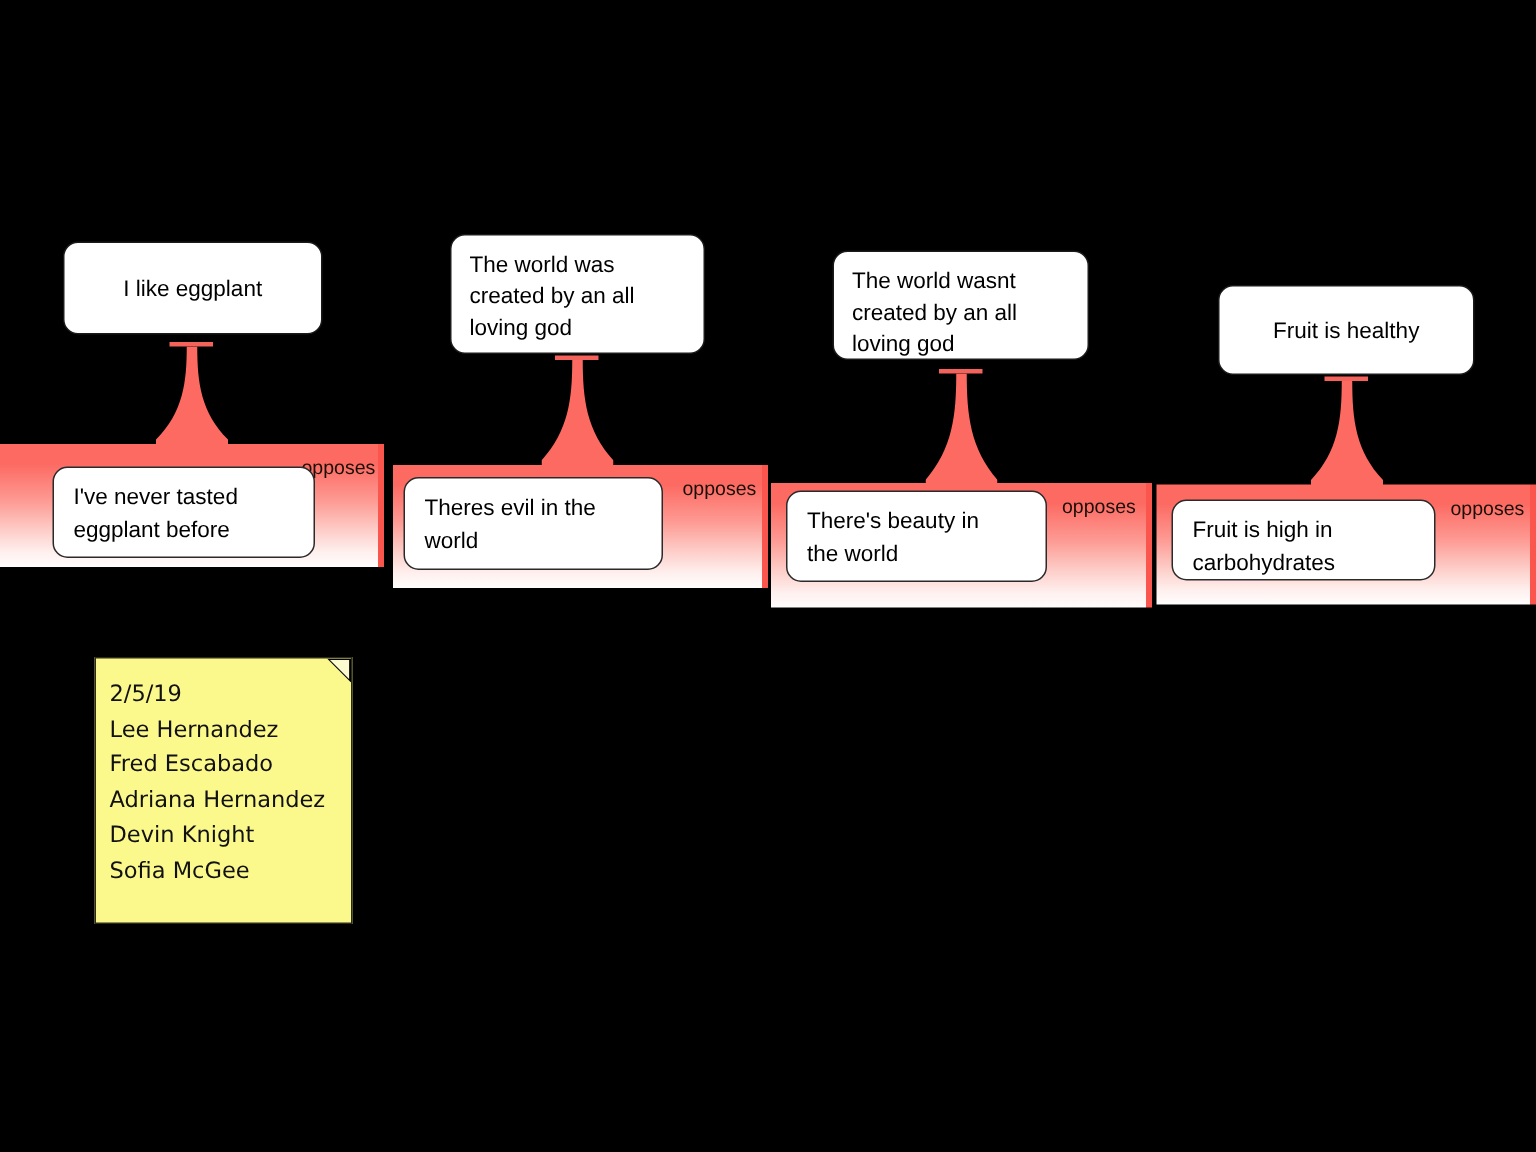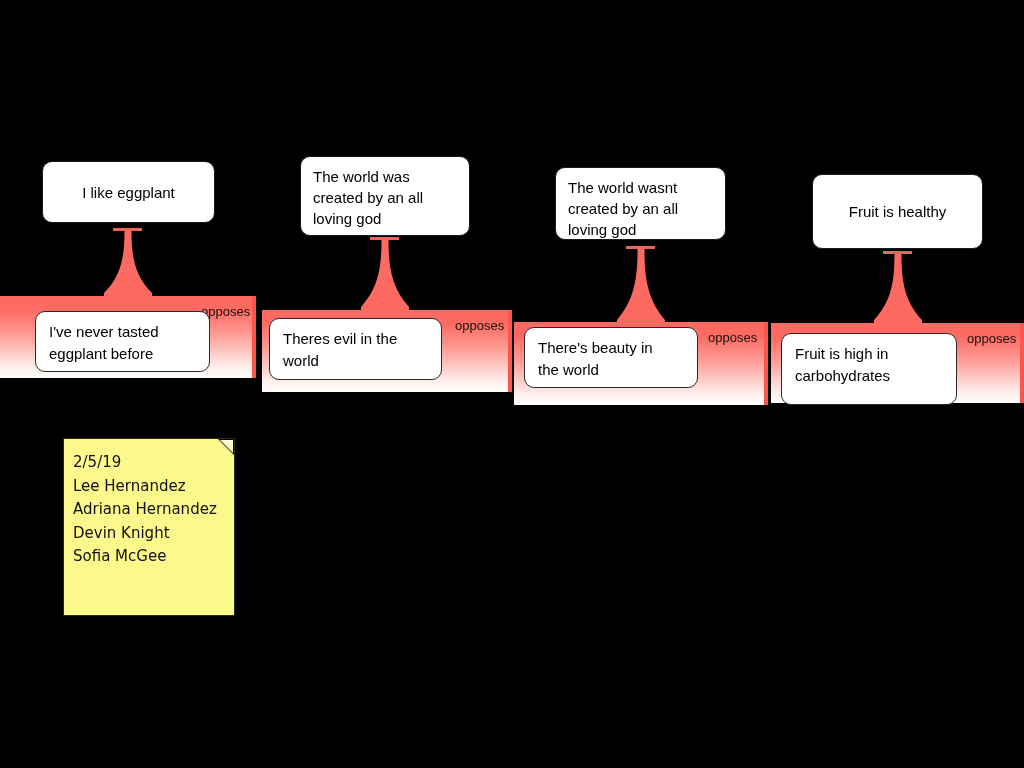--- a/index.html
+++ b/index.html
@@ -180,42 +180,43 @@
     </div>
   </div>
 
   <div class="opposes-panel" style="left:514px; top:322px; width:254px; height:83px;">
     <span class="opposes-label" style="left:194px; top:9px;">opposes</span>
   </div>
 
   <div class="reason-box" style="left:524px; top:327px; width:174px; height:61px;">There's beauty in
 the world</div>
 
-  <div class="claim-box center" style="left:812px; top:174px; width:171px; height:75px;">Fruit is healthy</div>
+  <div class="claim-box center" style="left:812px; top:190px; width:171px; height:60px;">Fruit is healthy</div>
 
   <div class="connector">
     <div class="cap-bar" style="left:883px; top:251px; width:29px;"></div>
     <div class="stem" style="left:874px; top:254px; width:48px; height:70px;">
       <svg width="48" height="70" viewBox="0 0 48 70">
         <path d="M20.5 0 H27.5 C27.5 26 30 47 48 66 V70 H0 V66 C18 47 20.5 26 20.5 0 Z" fill="#fc6a62"></path>
       </svg>
     </div>
   </div>
 
   <div class="opposes-panel" style="left:771px; top:323px; width:253px; height:80px;">
     <span class="opposes-label" style="left:196px; top:9px;">opposes</span>
   </div>
 
-  <div class="reason-box" style="left:781px; top:333px; width:176px; height:72px;">Fruit is high in
+  <div class="reason-box" style="left:781px; top:333px; width:176px; height:54px;">Fruit is high in
 carbohydrates</div>
 
   <div class="sticky-note" style="left:63px; top:438px; width:172px; height:178px;">
     <div class="sticky-fold">
       <div class="sticky-fold-inner"></div>
     </div>
     <span class="sticky-line">2/5/19</span>
     <span class="sticky-line">Lee Hernandez</span>
+    <span class="sticky-line">Fred Escabado</span>
     <span class="sticky-line">Adriana Hernandez</span>
     <span class="sticky-line">Devin Knight</span>
     <span class="sticky-line">Sofia McGee</span>
   </div>
 
 </div>
 
 </body></html>

